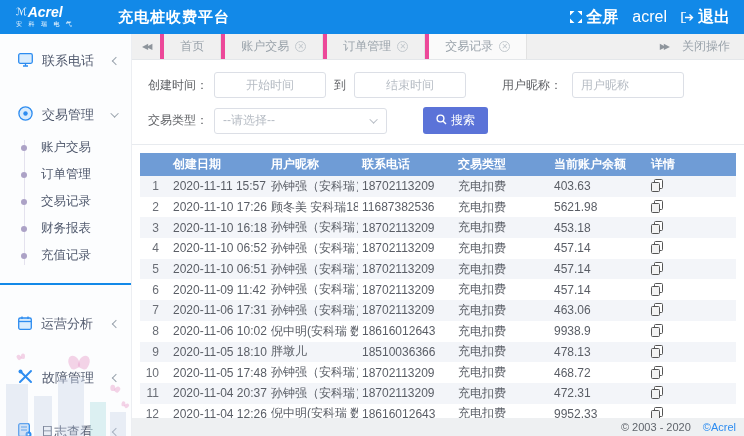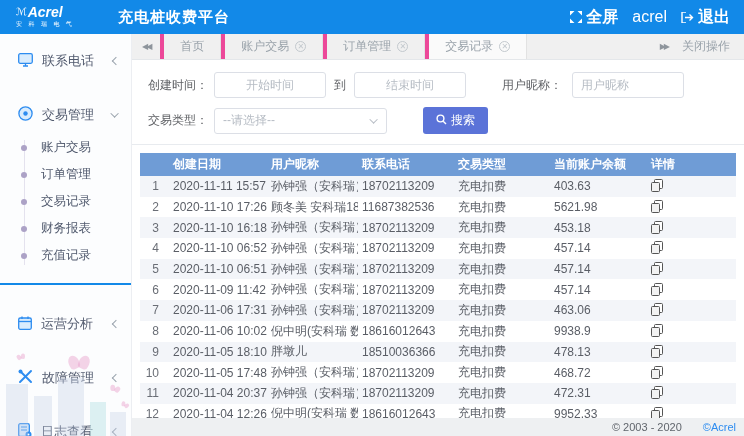--- a/index.html
+++ b/index.html
@@ -87,21 +87,21 @@
   table { width:100%; border-collapse:collapse; table-layout:fixed; font-size:12px; color:#5a5e66; }
   col.c-idx { width:29px; } col.c-date { width:98px; } col.c-nick { width:91px; }
   col.c-phone { width:96px; } col.c-type { width:96px; } col.c-bal { width:97px; }
   thead th { background:#6f9cd6; color:#fff; font-weight:bold; text-align:left; height:23px; padding:0 4px; font-size:12px; }
   tbody td { height:20.7px; padding:0 4px; white-space:nowrap; overflow:hidden; text-overflow:clip; }
   tbody tr:nth-child(odd) { background:#f3f5f9; }
   td.idx { text-align:right; padding-right:10px; color:#6a6e76; }
   .detail-ico { cursor:pointer; display:inline-block; transform:translateY(1px); }
 
   
-  .footer { height:18px; flex:0 0 18px; background:#eef0f2; display:flex; align-items:center; justify-content:flex-end; padding-right:8px; font-size:11px; color:#60656c; gap:21px; }
+  .footer { height:18px; flex:0 0 18px; background:#eef0f2; display:flex; align-items:center; justify-content:flex-end; padding-right:8px; font-size:11px; color:#60656c; gap:12px; }
   .footer .brand { color:#2d8cf0; }
 </style>
 </head>
 <body>
 
 <div class="app">
 
   <header class="hdr">
     <div class="logo">
       <div class="logo-main">

